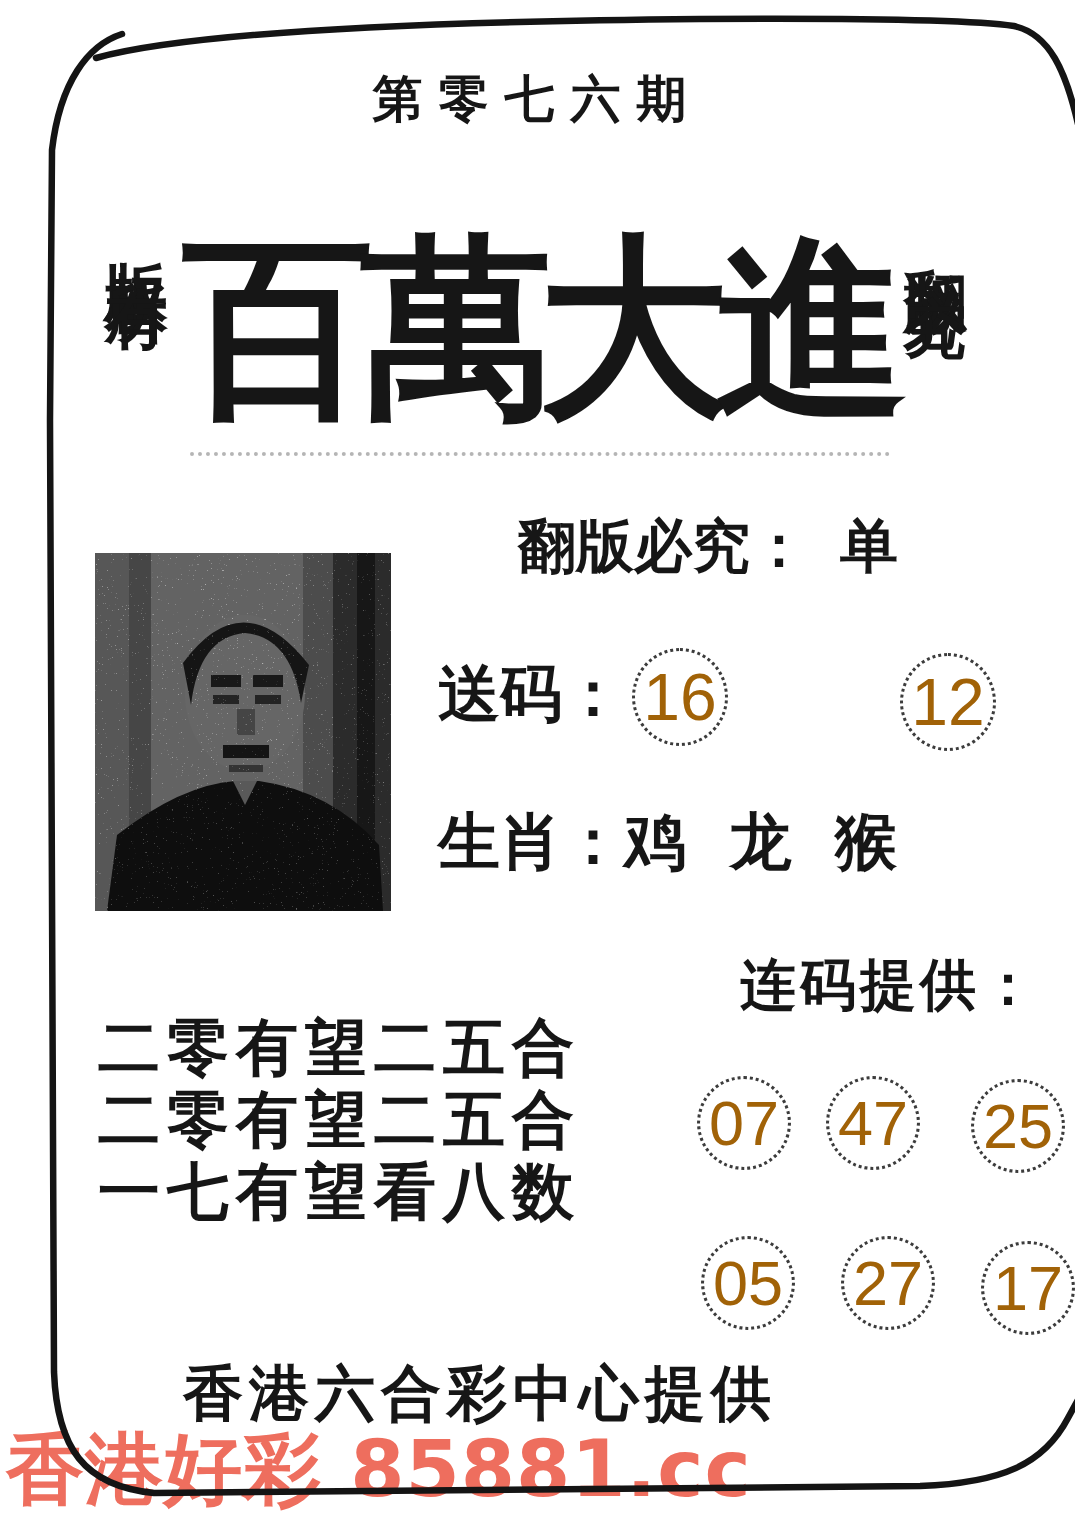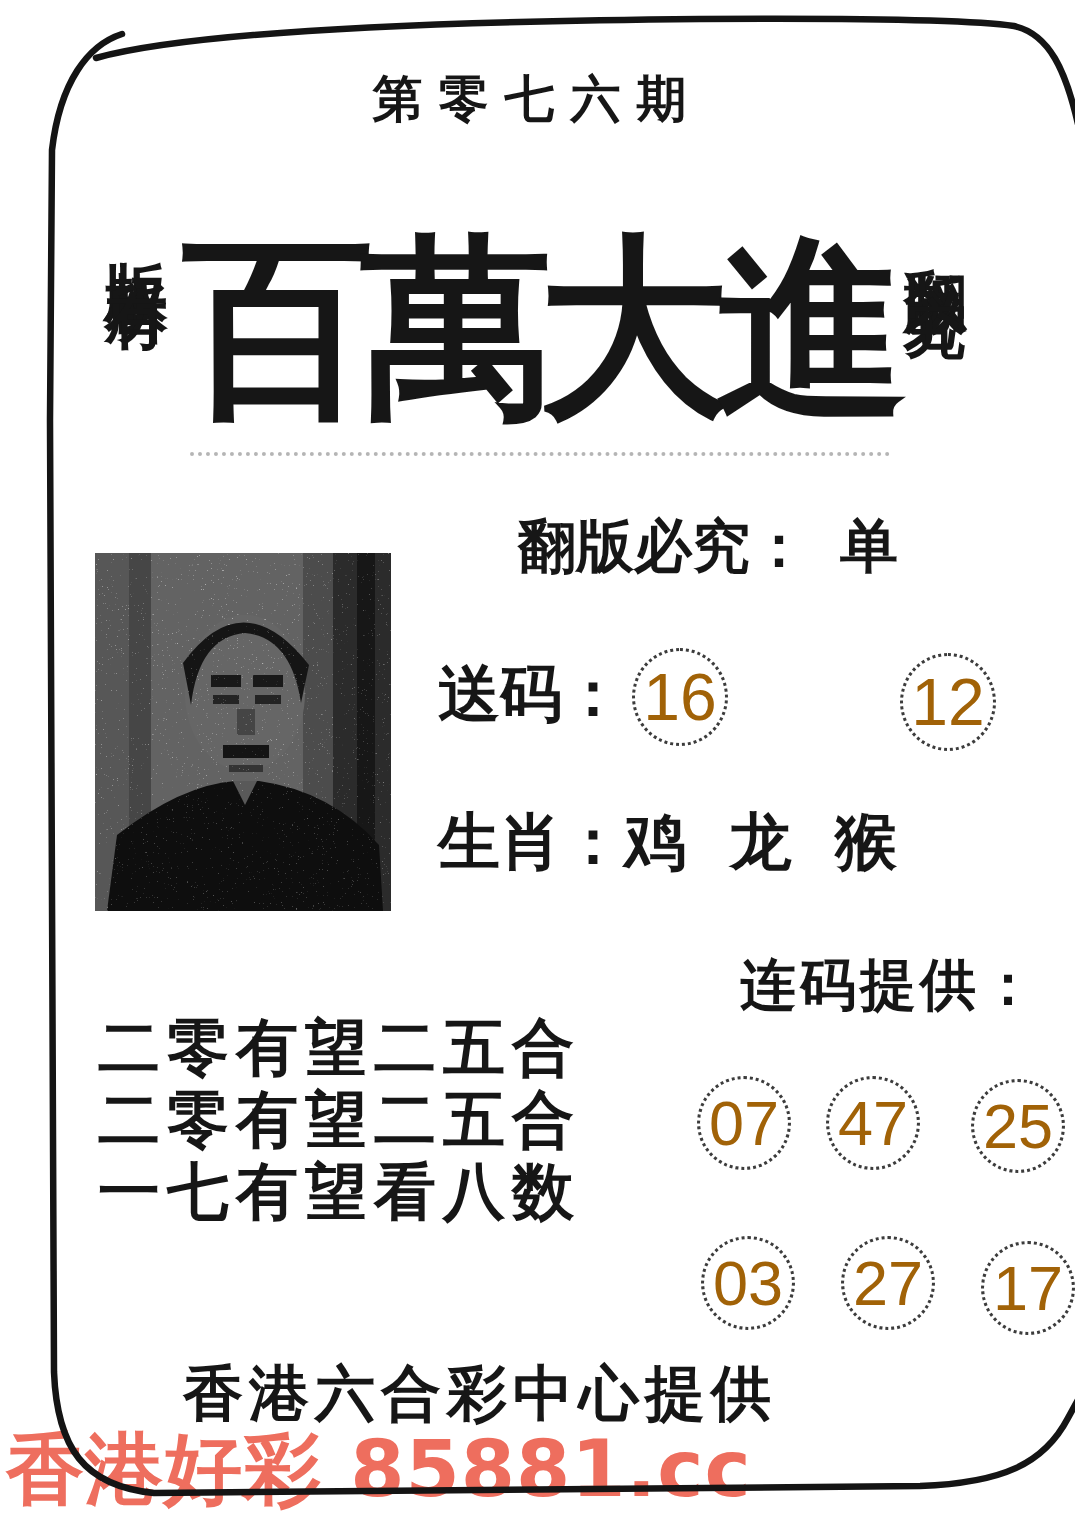--- a/index.html
+++ b/index.html
@@ -161,21 +161,21 @@
   </div>
 
   <div class="abs line-62 poem-line pl-0">二零有望二五合</div>
   <div class="abs line-62 poem-line pl-1">二零有望二五合</div>
   <div class="abs line-62 poem-line pl-2">一七有望看八数</div>
 
   <div class="abs consec-label">连码提供：</div>
   <div class="circle consec-circle cc-0">07</div>
   <div class="circle consec-circle cc-1">47</div>
   <div class="circle consec-circle cc-2">25</div>
-  <div class="circle consec-circle cc-3">03</div>
+  <div class="circle consec-circle cc-3">05</div>
   <div class="circle consec-circle cc-4">27</div>
   <div class="circle consec-circle cc-5">17</div>
 
   <div class="abs footer-line">香港六合彩中心提供</div>
 
   <div class="abs watermark" style="color: rgb(238, 110, 94);">香港好彩 85881.cc</div>
 
 </div>
 
 </body></html>

